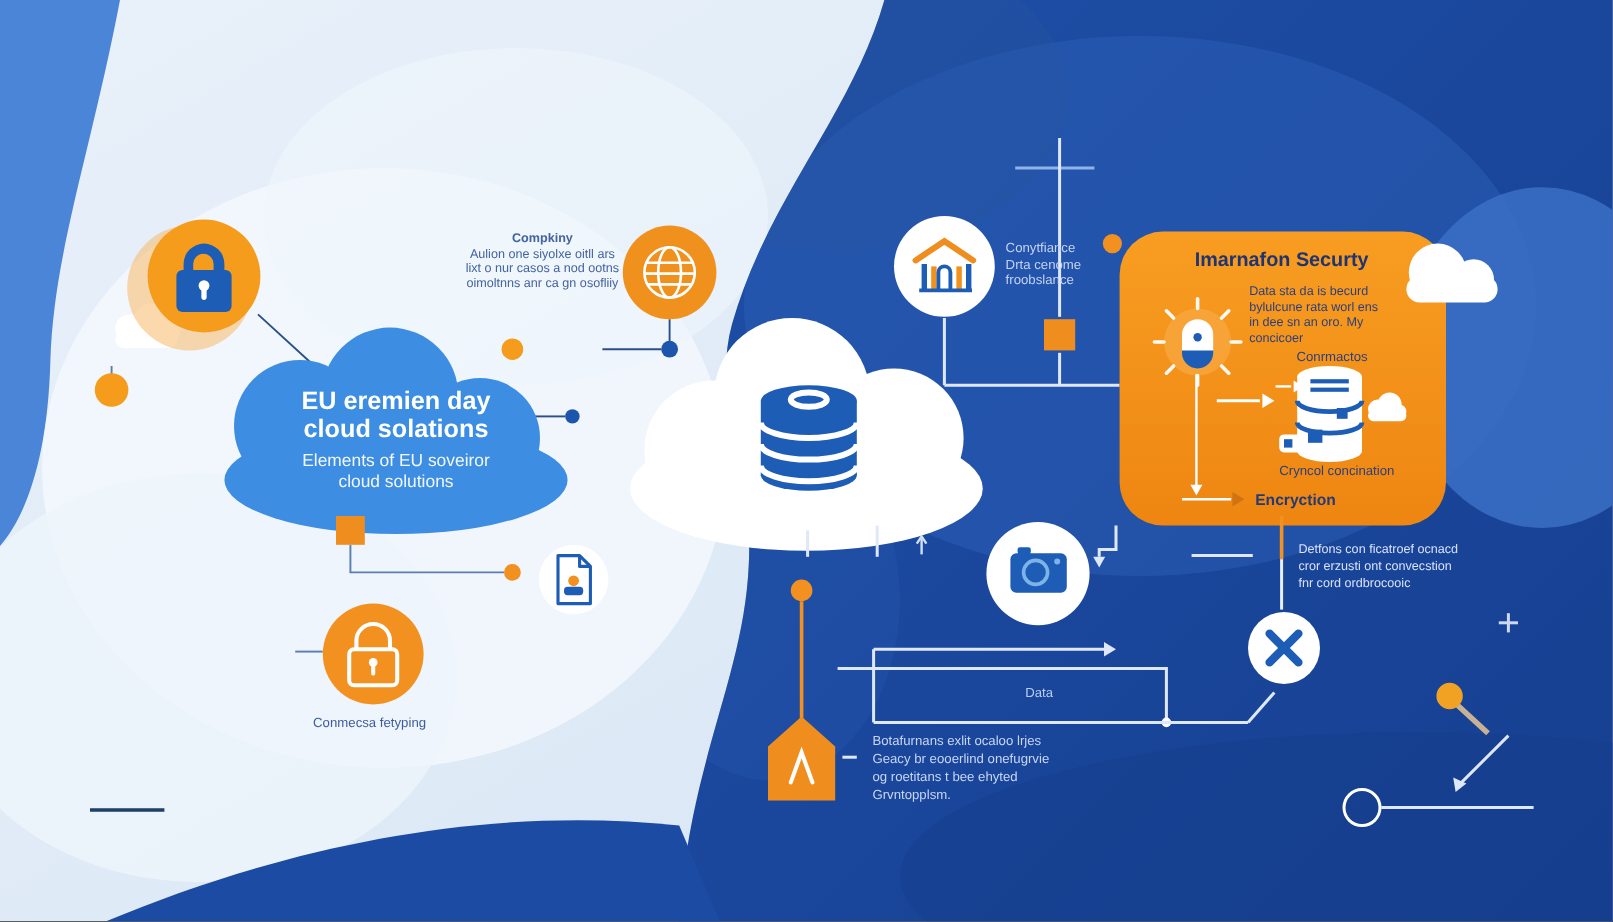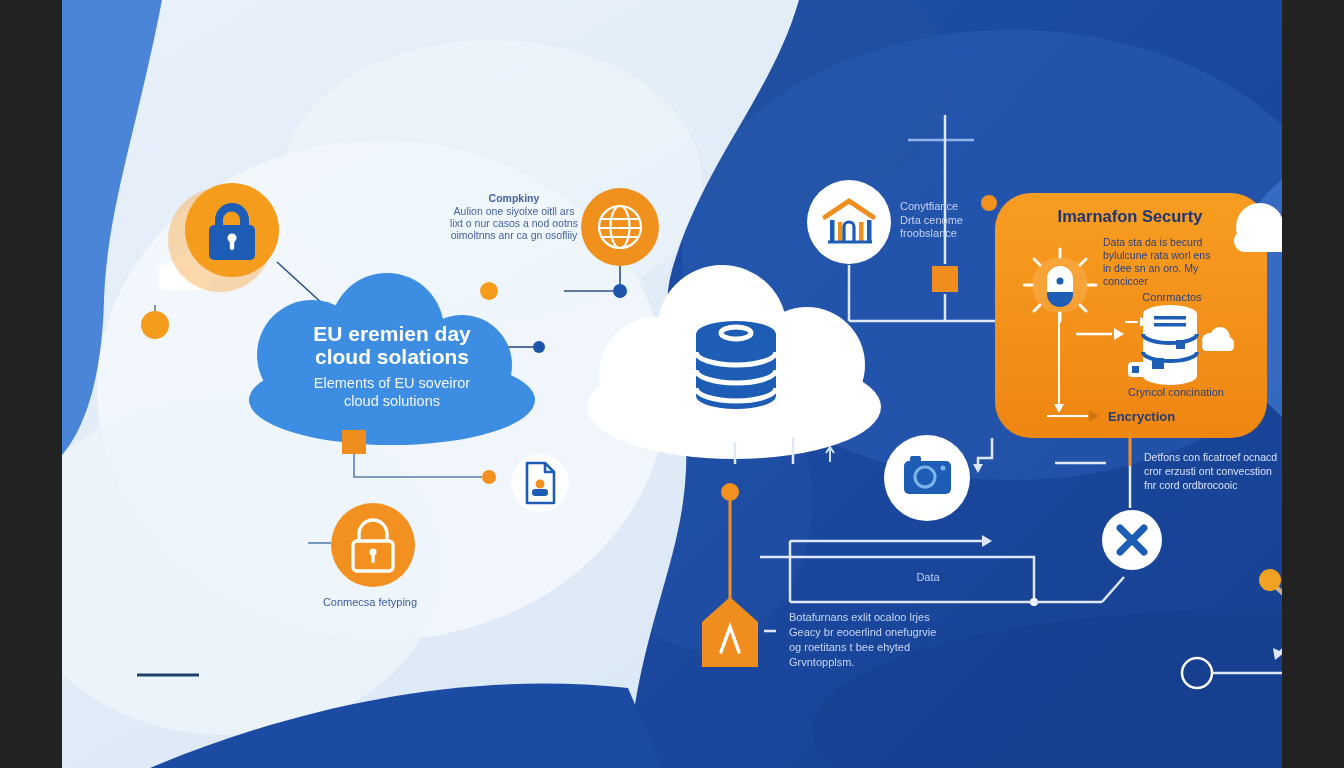--- a/index.html
+++ b/index.html
@@ -1,16 +1,16 @@
 <!DOCTYPE html>
 <html><head>
 <meta charset="utf-8">
 <style>
   html,body{margin:0;padding:0;background:#222;}
-  #stage{width:1220px;height:768px;position:relative;overflow:hidden;margin:0 auto;}
+  #stage{width:1344px;height:768px;position:relative;overflow:hidden;margin:0 auto;}
   svg{display:block;}
   text{font-family:"Liberation Sans", sans-serif;}
   .t-cloud-title{fill:#ffffff;font-size:21px;font-weight:bold;}
   .t-cloud-sub{fill:#f2f7ff;font-size:14.5px;}
   .t-navy-sm{fill:#44639f;font-size:10.5px;}
   .t-navy-label{fill:#3d5c9e;font-size:11px;}
   .t-lav{fill:#c6d2ef;font-size:11px;}
   .t-box-title{fill:#1f3571;font-size:16.5px;font-weight:bold;}
   .t-box-body{fill:#2b3f7e;font-size:10.5px;}
   .t-box-label{fill:#2b3f7e;font-size:11px;}

